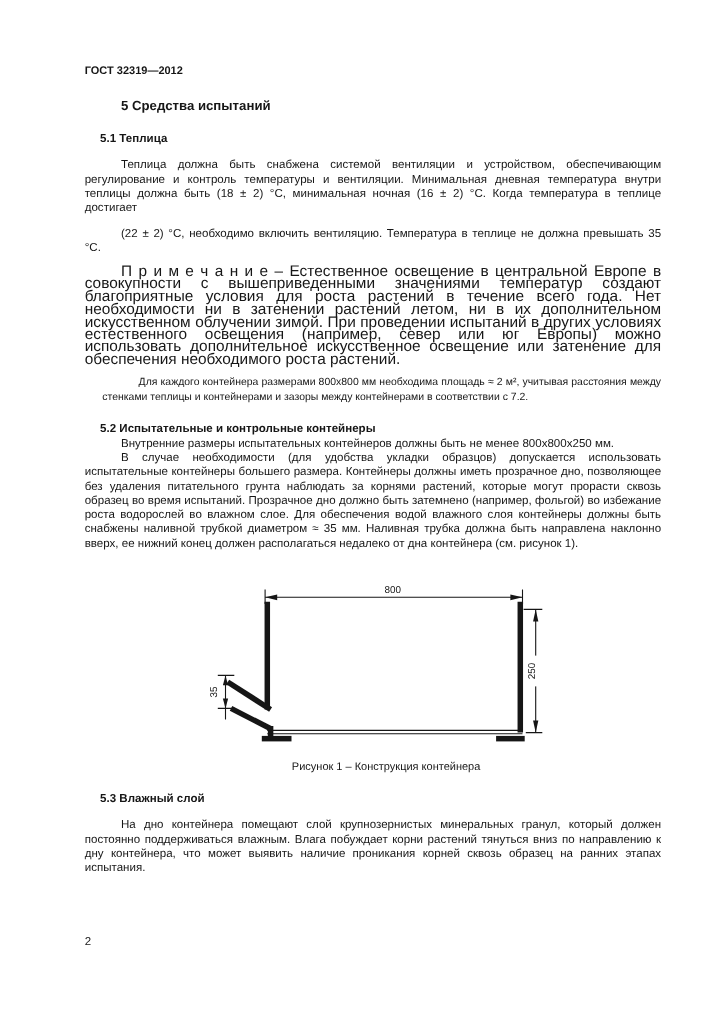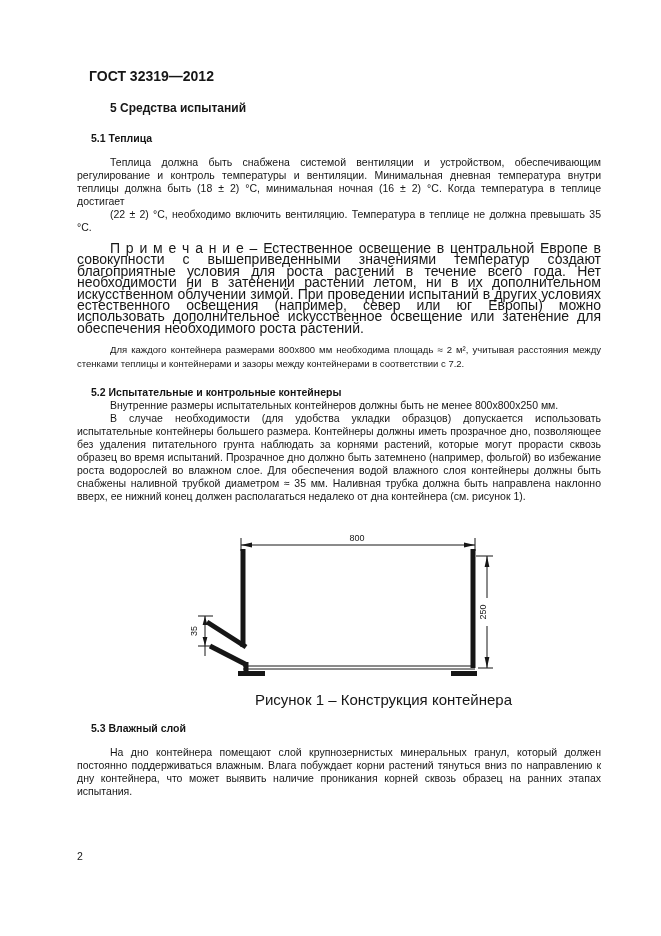--- a/index.html
+++ b/index.html
@@ -9,45 +9,45 @@
     margin:0 auto;
     background:#ffffff;
     color:#161616;
     font-family:"Liberation Sans","DejaVu Sans",sans-serif;
     font-size:10.5px;
     line-height:13px;
     overflow:hidden;
   }
   .content { padding:58px 60px 0 77px; }
 
-  .doc-header { font-weight:bold; font-size:14px; margin:12px; }
+  .doc-header { font-weight:bold; font-size:10px; margin:0; }
 
   .h1 { font-size:12px; line-height:15px; font-weight:bold; margin:18px 0 0 33px; }
   .h2 { font-size:10.5px; line-height:13px; font-weight:bold; margin:16px 0 0 14px; }
 
   p.body { margin:0; text-indent:33px; text-align:justify; }
   p.mt   { margin-top:11px; }
-  p.gap  { }
+  p.gap  { margin-top:10px; }
 
   p.note {
     margin:9px 0 0 0;
     font-size:14px; line-height:11.4px;
     text-indent:33px; text-align:justify;
   }
   p.small {
-    margin:9px 0 0 0;
+    margin:9px 0 0 16px;
     font-size:9.5px; line-height:13.5px;
     text-indent:33px; text-align:justify;
   }
 
   .figure-wrap { margin:13px 0 0 113px; width:322px; }
   .figure-wrap svg { display:block; }
   .fig-caption {
     margin:5px 0 0 113px; width:322px;
-    text-align:right; font-size:15px;
+    text-align:center; font-size:10px;
   }
 
   .dim-text { font-size:9px; fill:#161616; font-family:"Liberation Sans","DejaVu Sans",sans-serif; }
 
   .page-number {
     position:absolute; left:77px; top:850px;
     font-size:10.5px;
   }
 </style>
 </head>

